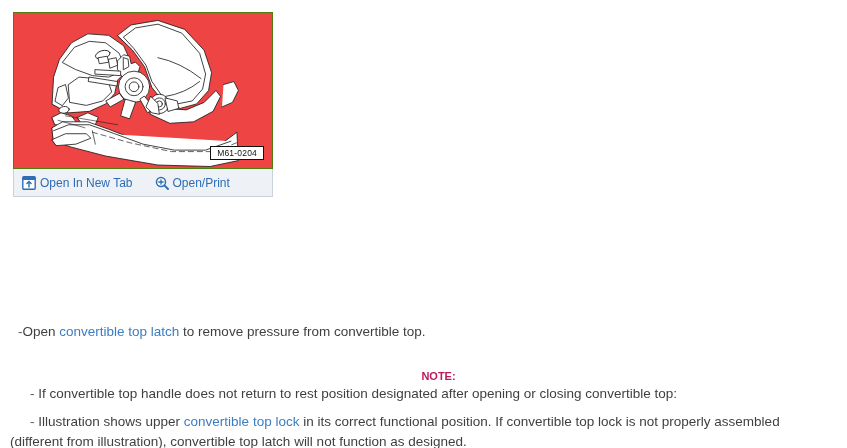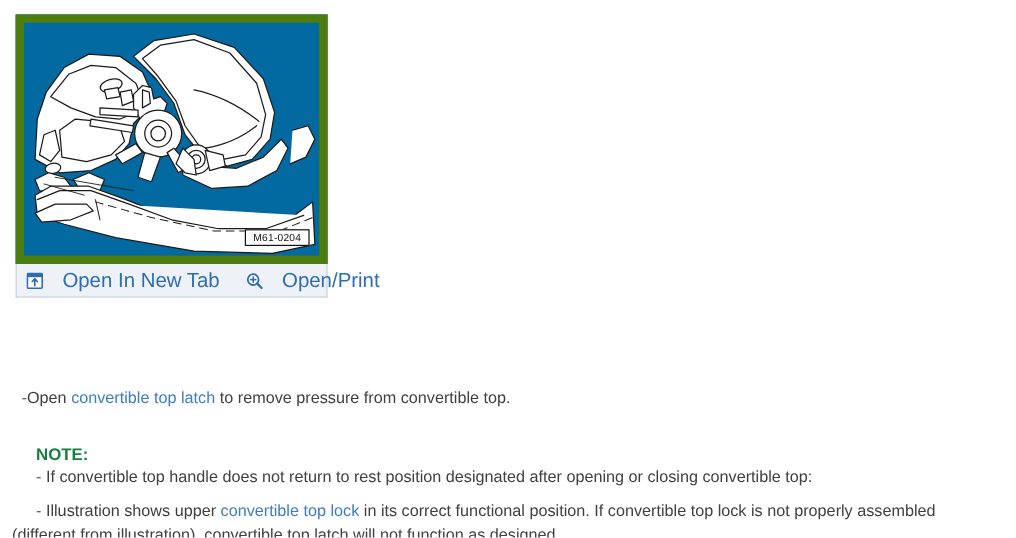--- a/index.html
+++ b/index.html
@@ -20,23 +20,23 @@
   .figure-panel {
     position: absolute;
     left: 13px;
     top: 12px;
     width: 262px;
     background: #ffffff;
   }
   .figure-frame {
     position: relative;
     width: 260px;
-    height: 208px;
-    border: 7px solid #4d7c0f;
-    background: #0369a1;
+    height: 157px;
+    border: 1px solid #4d7c0f;
+    background: #ef4444;
     overflow: hidden;
     box-sizing: border-box;
   }
   .figure-svg {
     display: block;
     width: 100%;
     height: 100%;
   }
 
   
@@ -64,23 +64,23 @@
     border-top: none;
     background: #eef2f7;
     display: flex;
     align-items: center;
     padding-left: 8px;
     gap: 22px;
   }
   .tool-btn {
     display: flex;
     align-items: center;
-    gap: 16px;
+    gap: 4px;
     color: #2e6db4;
-    font-size: 17px;
+    font-size: 12px;
     line-height: 1;
     cursor: pointer;
     white-space: nowrap;
     background: transparent;
     border: none;
     padding: 0;
     font-family: "Liberation Sans", sans-serif;
   }
   .tool-ico { display: inline-flex; width: 14px; height: 14px; }
 
@@ -93,25 +93,26 @@
   }
   .step-line {
     font-size: 13.5px;
     color: #3f3f3f;
     line-height: 1.45;
     padding: 0 0 0 18px;
     margin: 10px 0 0 0;
     white-space: nowrap;
   }
   .note-heading {
-    font-size: 14px;
+    font-size: 11px;
     font-weight: bold;
-    color: #15803d;
+    color: #be185d;
     margin: 28px 0 0 0;
     padding-left: 30px;
+    text-align: center;
   }
   .note-item {
     font-size: 13.5px;
     color: #3f3f3f;
     line-height: 1.5;
     margin: 8px 0 0 0;
     padding: 0 12px 0 10px;
     text-indent: 20px;
   }
   .note-item.tight { margin-top: 2px; }

